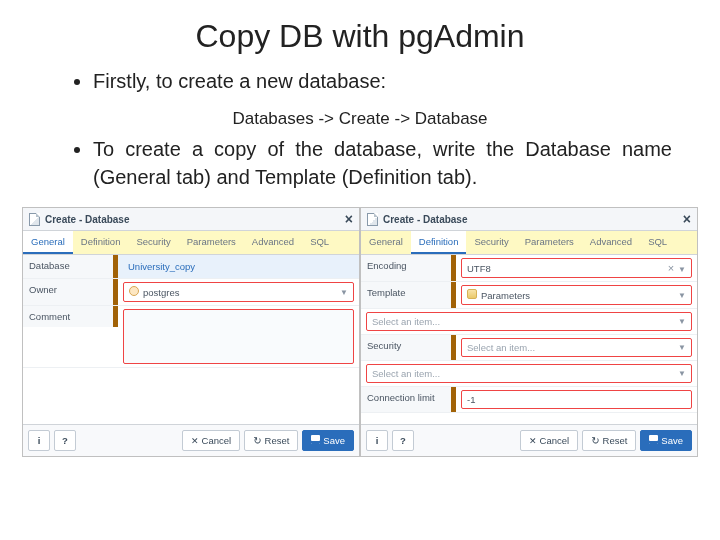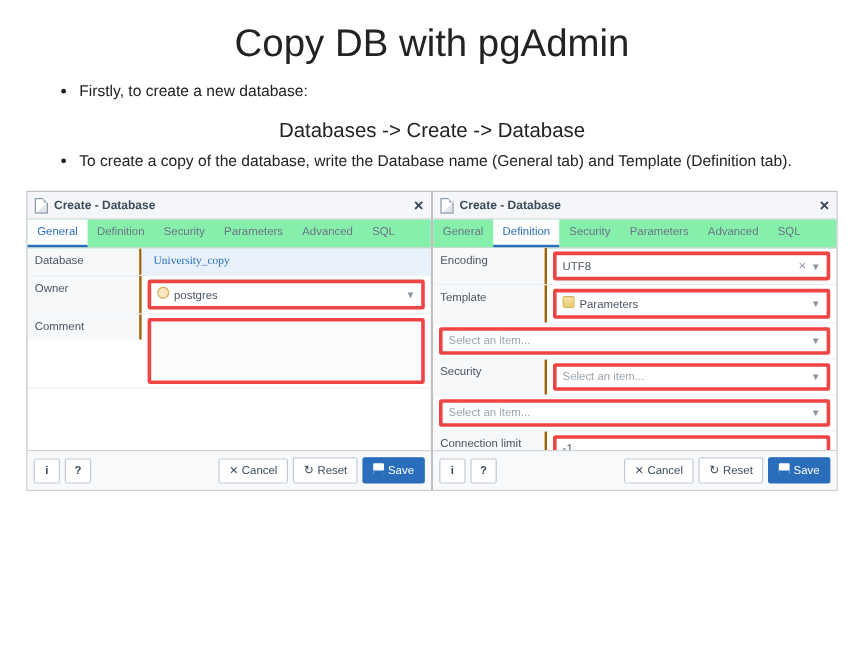--- a/index.html
+++ b/index.html
@@ -12,22 +12,22 @@
     position: relative;
     overflow: hidden;
   }
   .slide-title {
     font-size: 32px;
     font-weight: 400;
     text-align: center;
     padding: 18px 0 12px 0;
   }
   .bullets {
-    padding: 0 48px 8px 48px;
-    font-size: 13px;
+    padding: 0 48px 8px 75px;
+    font-size: 20px;
     line-height: 1.4;
   }
   .bullets li { margin-bottom: 4px; list-style: disc; margin-left: 18px; text-align: justify;}
   .center-path { text-align: center; font-size: 17px; margin: 2px 0 6px 0; }
   .panels {
     display: flex;
     padding: 4px 22px 0 22px;
   }
   .panel {
     flex: 1;
@@ -55,21 +55,21 @@
     margin-right:5px;
     position: relative;
   }
   .panel-header .file-icon::after{
     content:''; position:absolute; top:-1px; right:-1px;
     border-top:4px solid #fff; border-left:4px solid #b7c2cc;
   }
   .panel-header .close { margin-left:auto; font-size:14px; cursor:pointer; line-height:1;}
   .tabs {
     display:flex;
-    background:#86efac;
+    background:#fef9c3;
     border-bottom:1px solid #d0d4d9;
     font-size:9.5px;
   }
   .tab {
     padding:5px 8px;
     color:#6a7584;
     cursor:pointer;
     border-bottom:2px solid transparent;
   }
   .tab.active { color:#2a6dbb; border-bottom:2px solid #2a6dbb; background:#fff;}
@@ -79,33 +79,33 @@
     align-items:stretch;
     border-bottom:1px solid #edf0f3;
     min-height:22px;
   }
   .form-label {
     width:95px;
     padding:5px 6px;
     background:#f6f8fa;
     color:#4a5562;
     font-size:9.5px;
-    border-right:2px solid #a16207;
+    border-right:5px solid #a16207;
   }
   .form-value {
     flex:1;
     padding:3px 5px;
     display:flex;
     align-items:center;
     position:relative;
   }
-  .form-value.hl { background:#e8f1fb;font-family:Liberation Serif, serif; }
+  .form-value.hl { background:#e8f1fb; }
   .form-value input, .form-value .select, .form-value textarea {
     width:100%;
-    border:3px solid #ef4444;
+    border:1px solid #ef4444;
     border-radius:2px;
     font-size:9.5px;
     padding:3px 5px;
     background:#fff;
     color:#4a5562;
     font-family:inherit;
   }
   .form-value.hl input { border:none; background:transparent; color:#2a6dbb;}
   .form-value .select { display:flex; align-items:center; justify-content:space-between; cursor:pointer;}
   .form-value .select .caret { color:#8a95a3; font-size:8px;}

